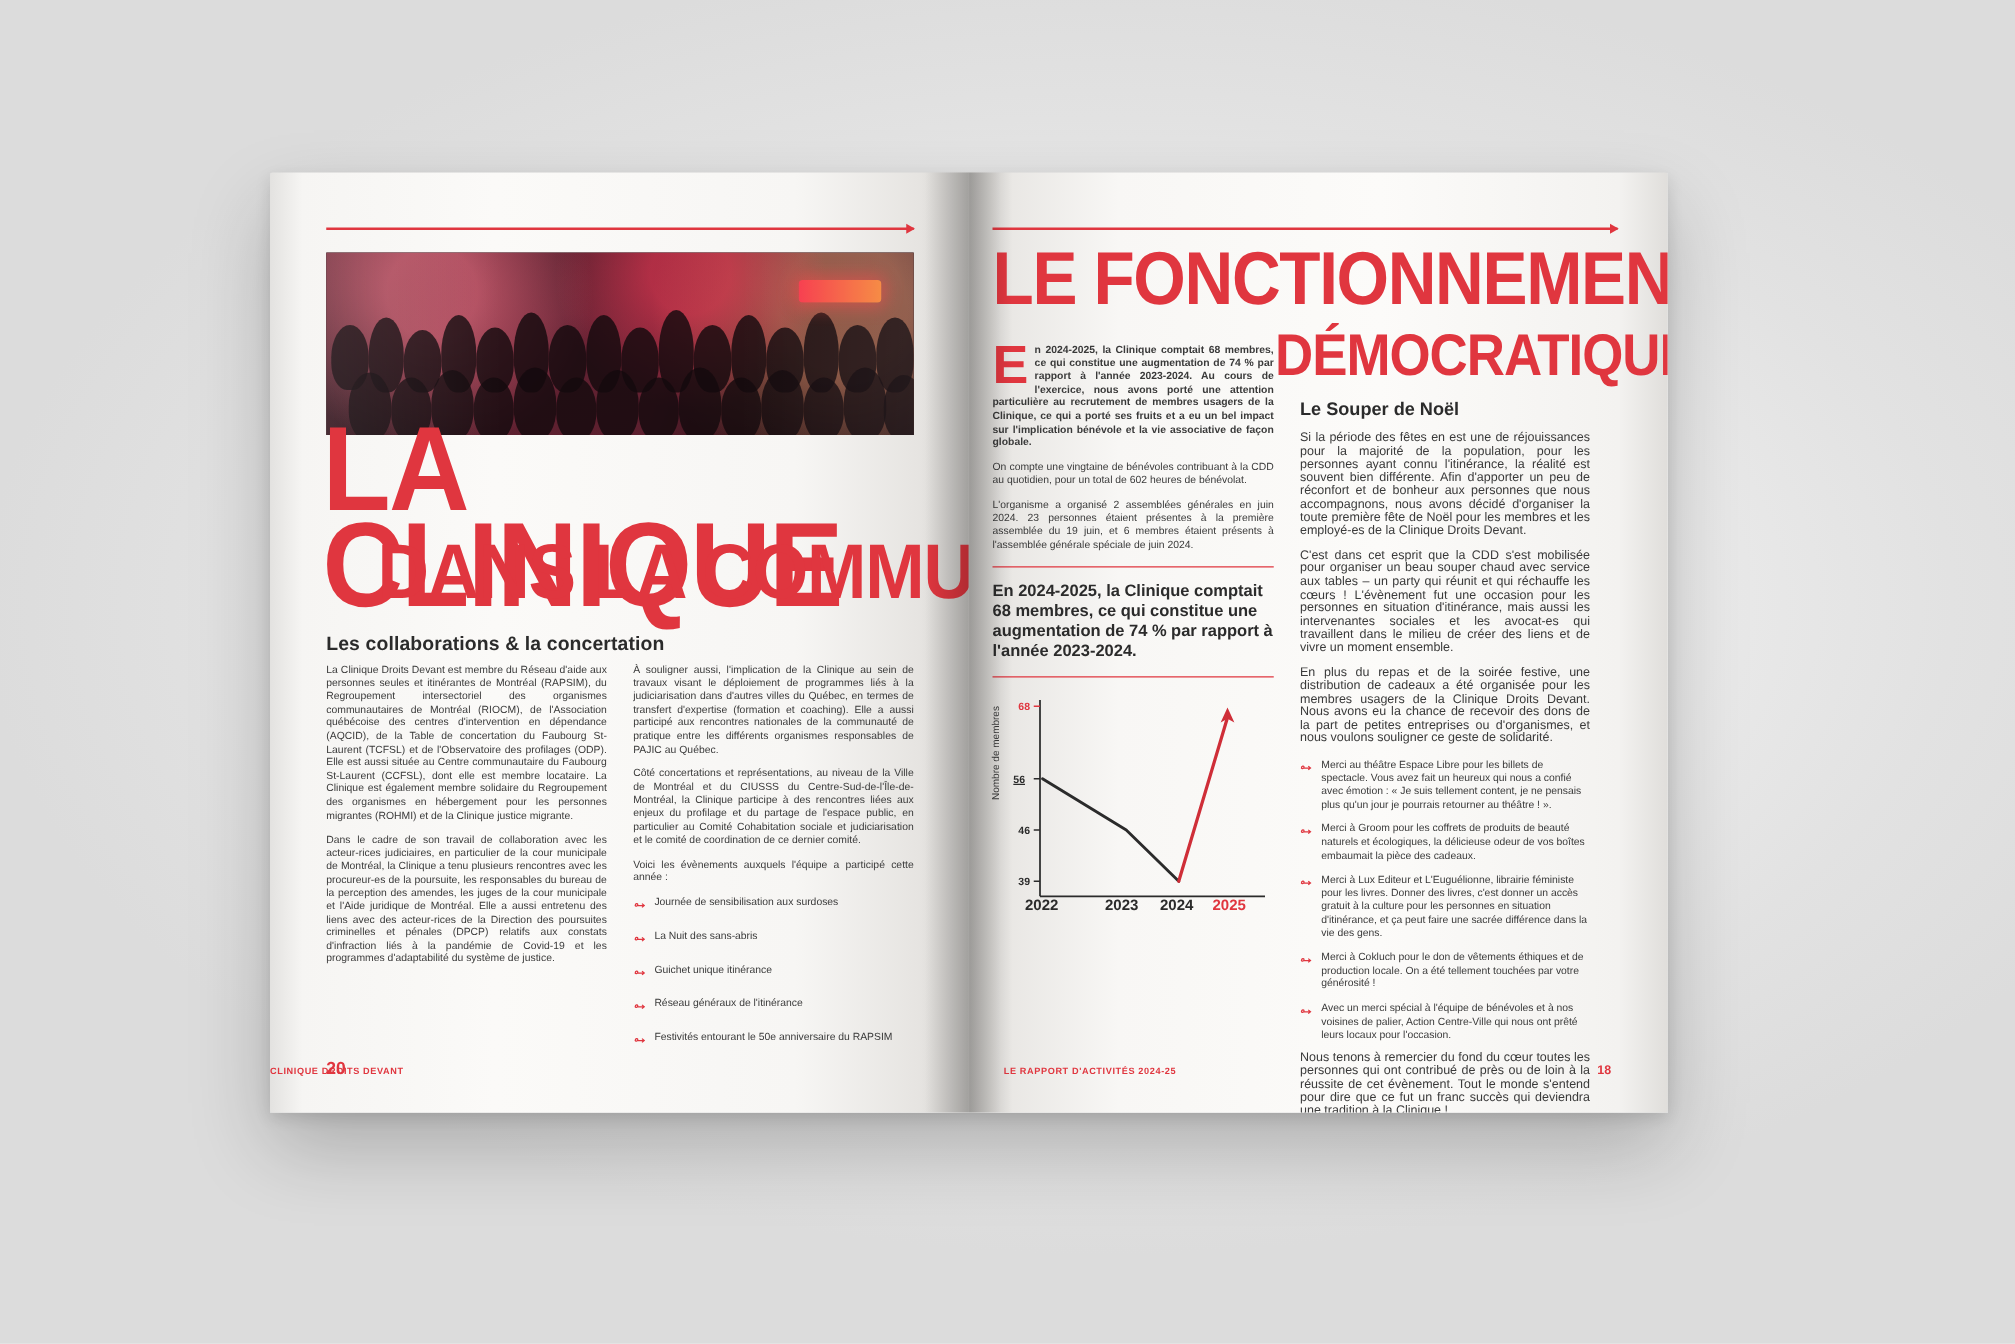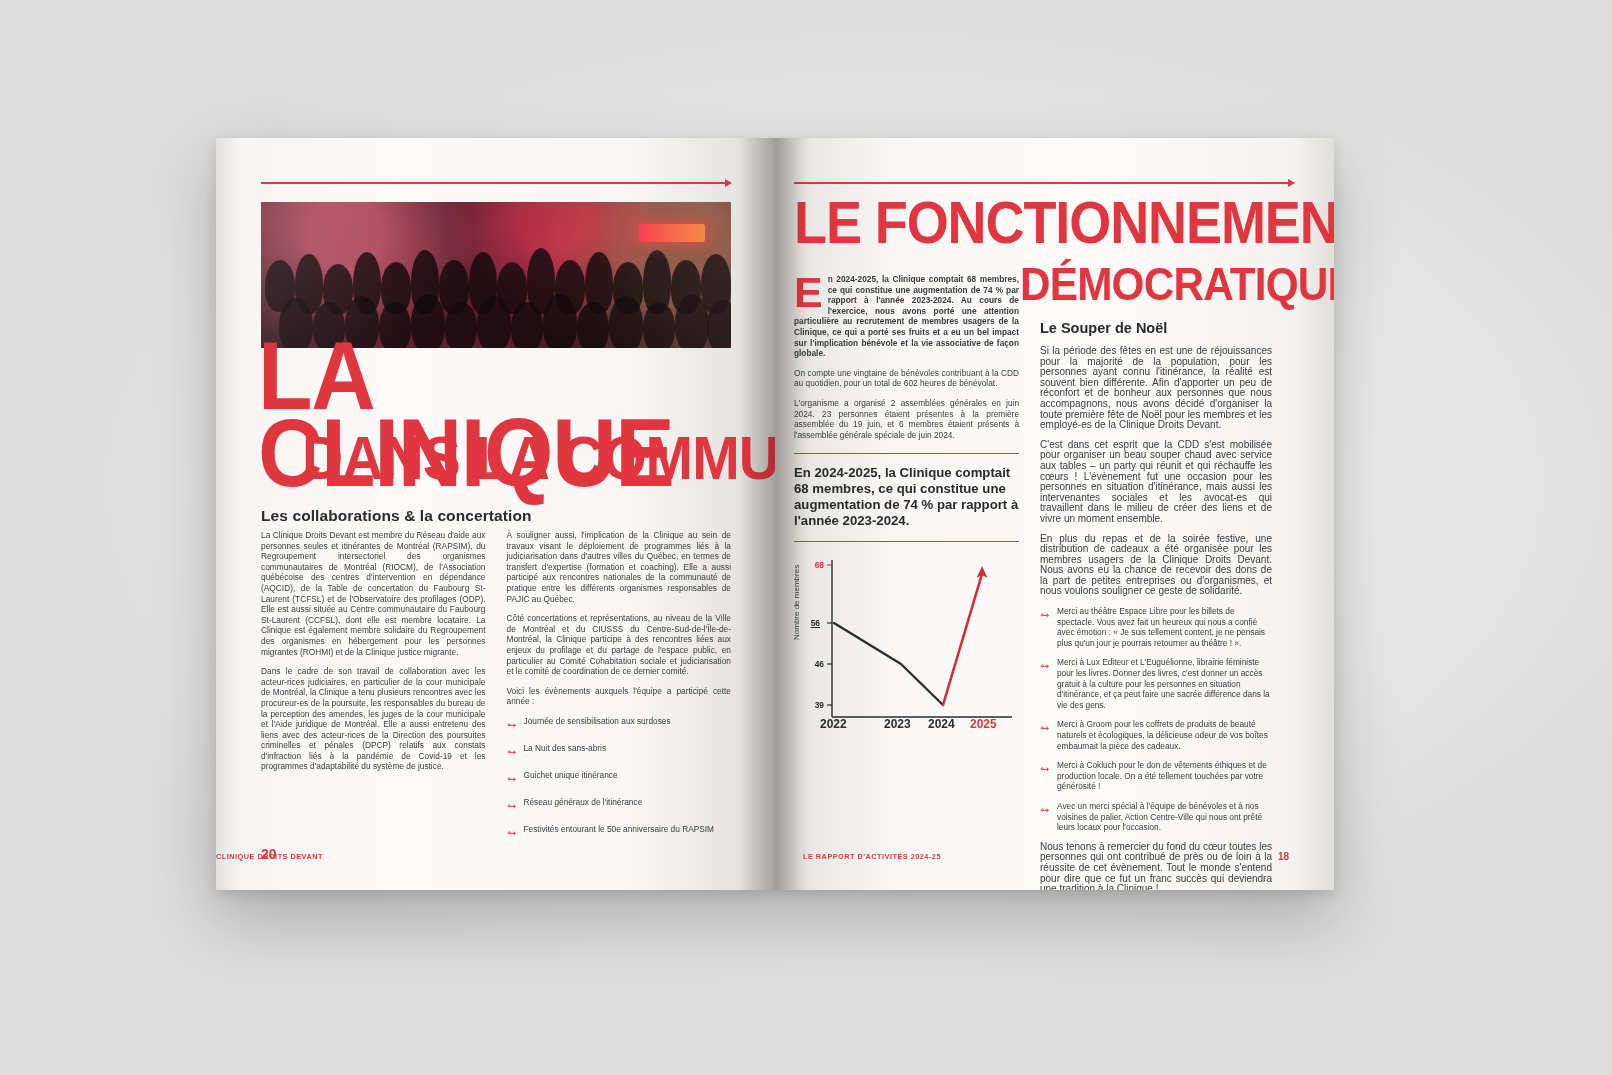--- a/index.html
+++ b/index.html
@@ -406,29 +406,29 @@
                   </svg>
               </span>
               <span class="btxt">Merci au théâtre Espace Libre pour les billets de spectacle. Vous avez fait un heureux qui nous a confié avec émotion : « Je suis tellement content, je ne pensais plus qu'un jour je pourrais retourner au théâtre ! ».</span>
             </div>
             <div class="bullet">
               <span class="bi">
                 <svg width="10" height="9" viewBox="0 0 10 9">
                     <path d="M1.2 4.4 C1.2 2.6 3.2 2.3 3.2 3.8 C3.2 5.1 1.4 5.2 1.0 4.2 M3.2 4.4 H8.2 M6.6 2.9 L8.4 4.4 L6.6 5.9" fill="none" stroke="#e0363f" stroke-width="1"></path>
                   </svg>
               </span>
+              <span class="btxt">Merci à Groom pour les coffrets de produits de beauté naturels et écologiques, la délicieuse odeur de vos boîtes embaumait la pièce des cadeaux.</span>
+            </div>
+            <div class="bullet">
+              <span class="bi">
+                <svg width="10" height="9" viewBox="0 0 10 9">
+                    <path d="M1.2 4.4 C1.2 2.6 3.2 2.3 3.2 3.8 C3.2 5.1 1.4 5.2 1.0 4.2 M3.2 4.4 H8.2 M6.6 2.9 L8.4 4.4 L6.6 5.9" fill="none" stroke="#e0363f" stroke-width="1"></path>
+                  </svg>
+              </span>
               <span class="btxt">Merci à Lux Editeur et L'Euguélionne, librairie féministe pour les livres. Donner des livres, c'est donner un accès gratuit à la culture pour les personnes en situation d'itinérance, et ça peut faire une sacrée différence dans la vie des gens.</span>
-            </div>
-            <div class="bullet">
-              <span class="bi">
-                <svg width="10" height="9" viewBox="0 0 10 9">
-                    <path d="M1.2 4.4 C1.2 2.6 3.2 2.3 3.2 3.8 C3.2 5.1 1.4 5.2 1.0 4.2 M3.2 4.4 H8.2 M6.6 2.9 L8.4 4.4 L6.6 5.9" fill="none" stroke="#e0363f" stroke-width="1"></path>
-                  </svg>
-              </span>
-              <span class="btxt">Merci à Groom pour les coffrets de produits de beauté naturels et écologiques, la délicieuse odeur de vos boîtes embaumait la pièce des cadeaux.</span>
             </div>
             <div class="bullet">
               <span class="bi">
                 <svg width="10" height="9" viewBox="0 0 10 9">
                     <path d="M1.2 4.4 C1.2 2.6 3.2 2.3 3.2 3.8 C3.2 5.1 1.4 5.2 1.0 4.2 M3.2 4.4 H8.2 M6.6 2.9 L8.4 4.4 L6.6 5.9" fill="none" stroke="#e0363f" stroke-width="1"></path>
                   </svg>
               </span>
               <span class="btxt">Merci à Cokluch pour le don de vêtements éthiques et de production locale. On a été tellement touchées par votre générosité !</span>
             </div>
             <div class="bullet">

